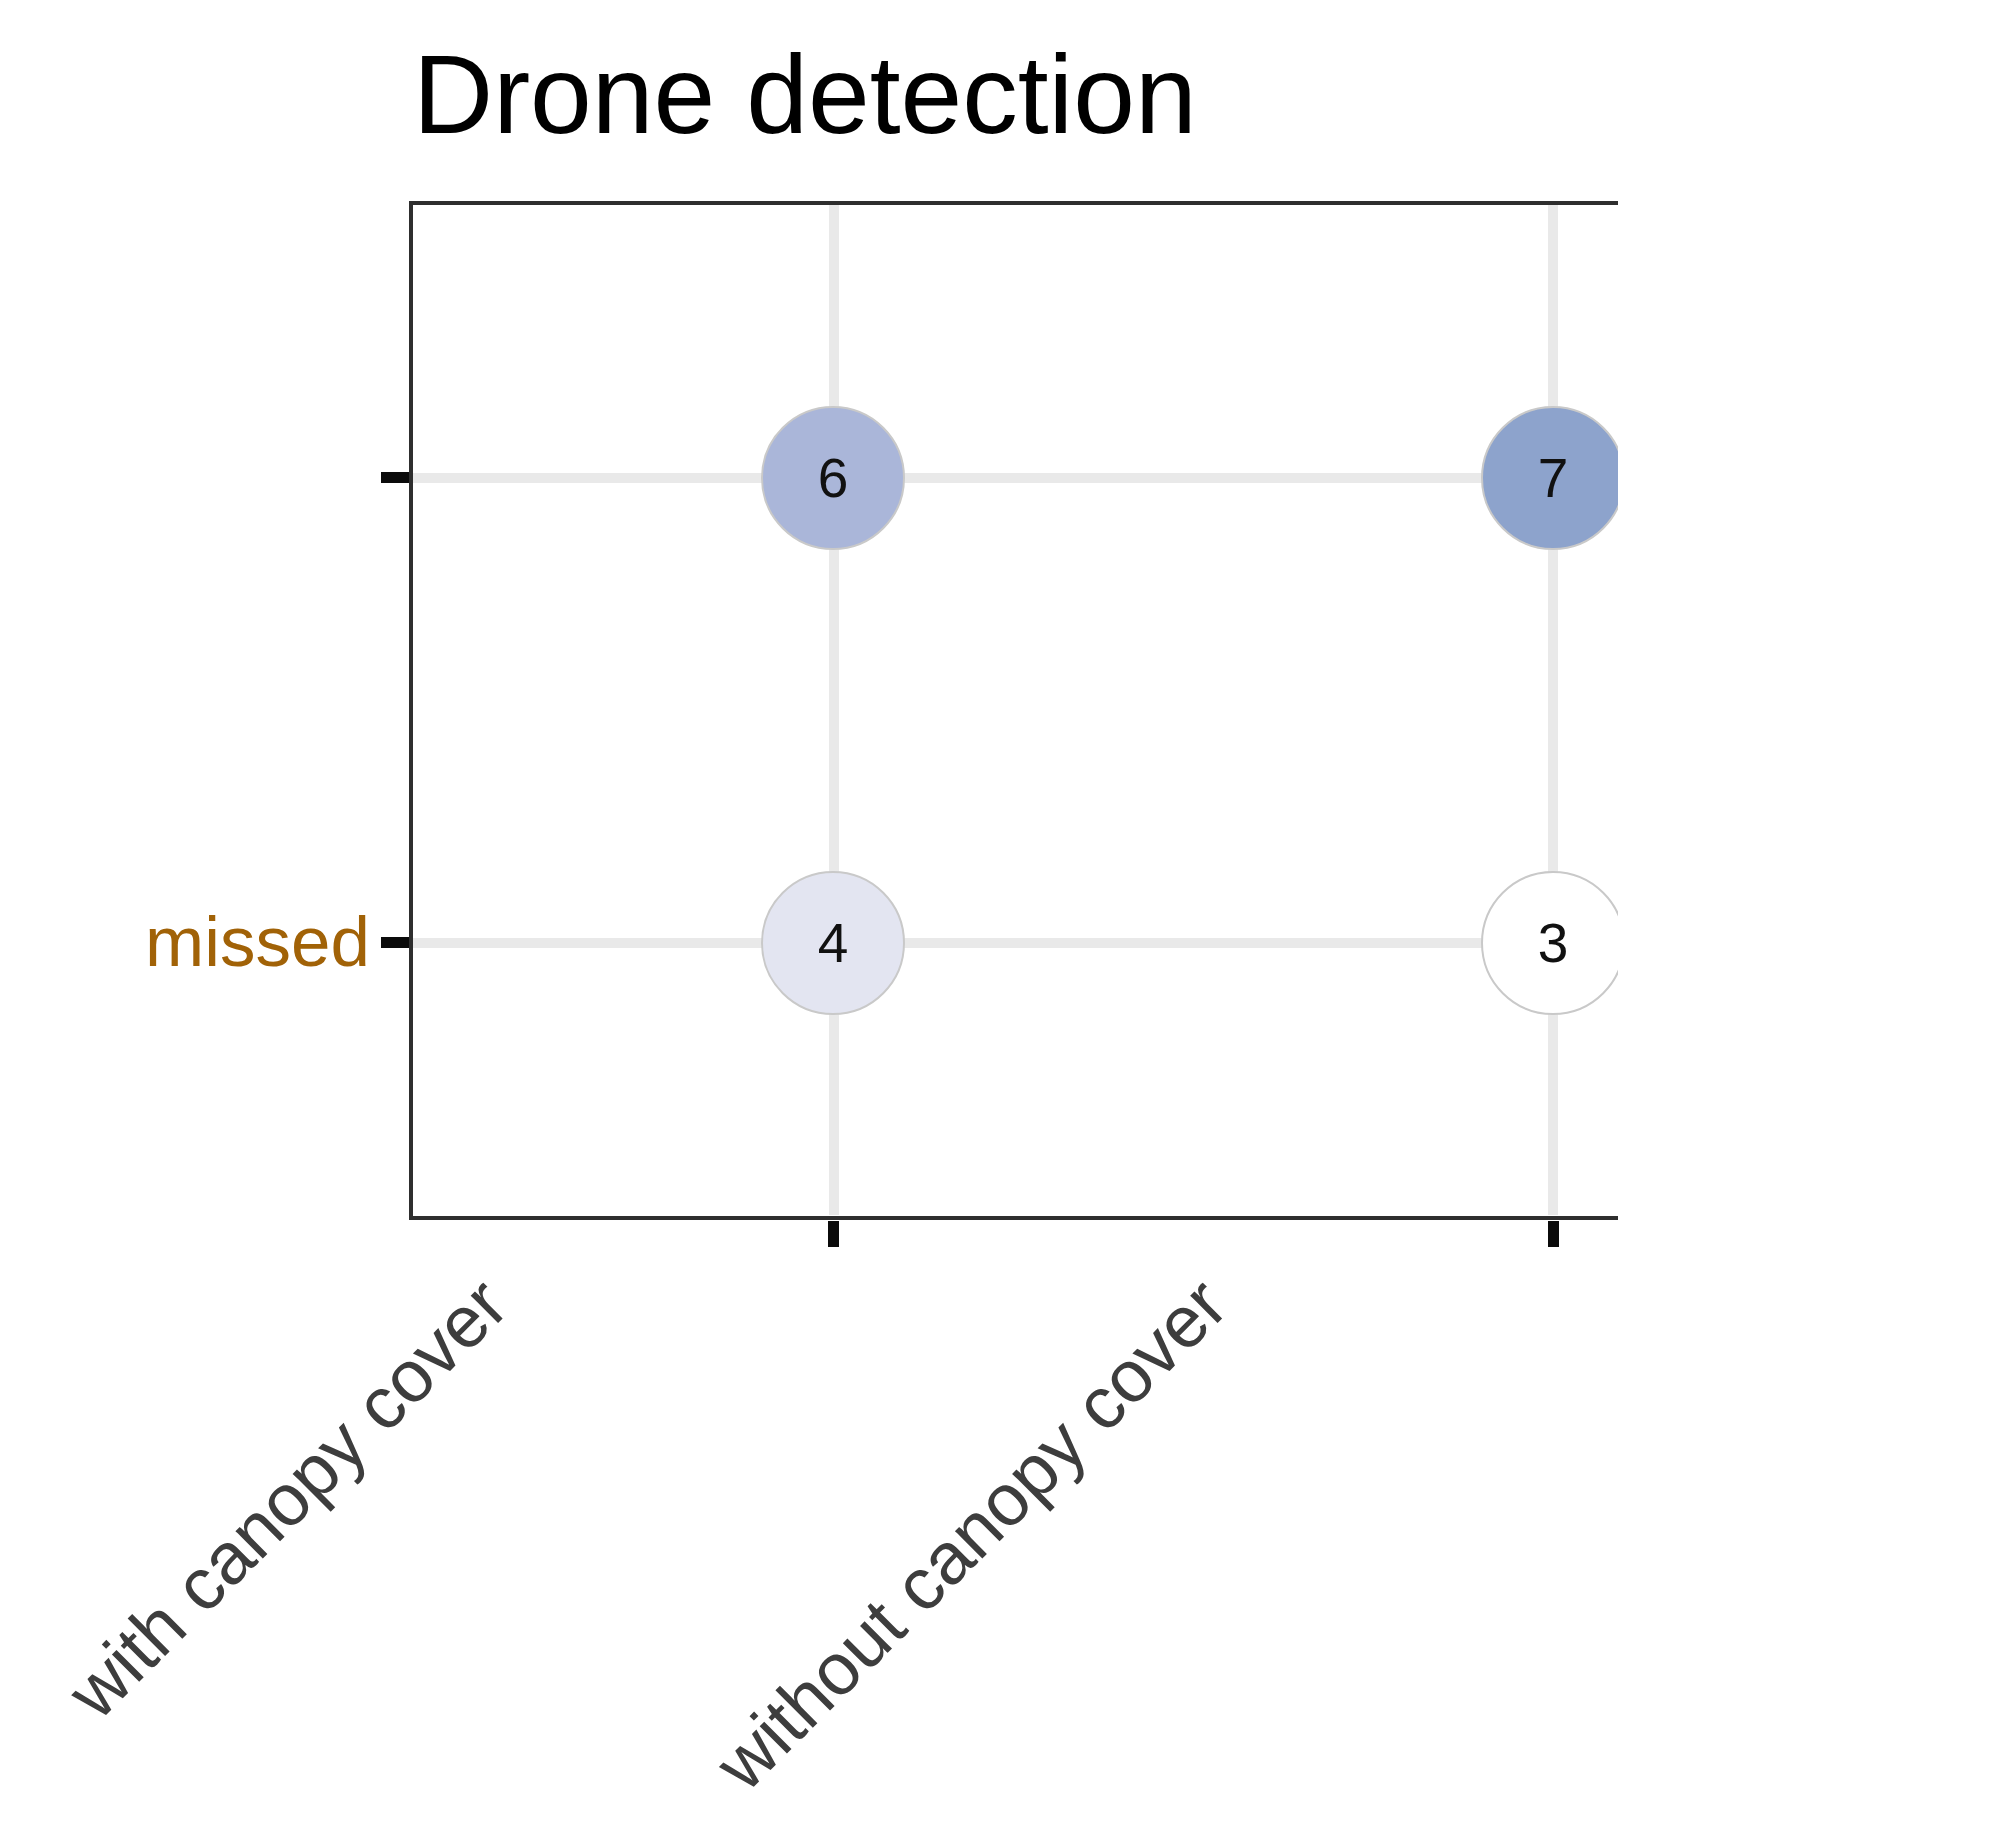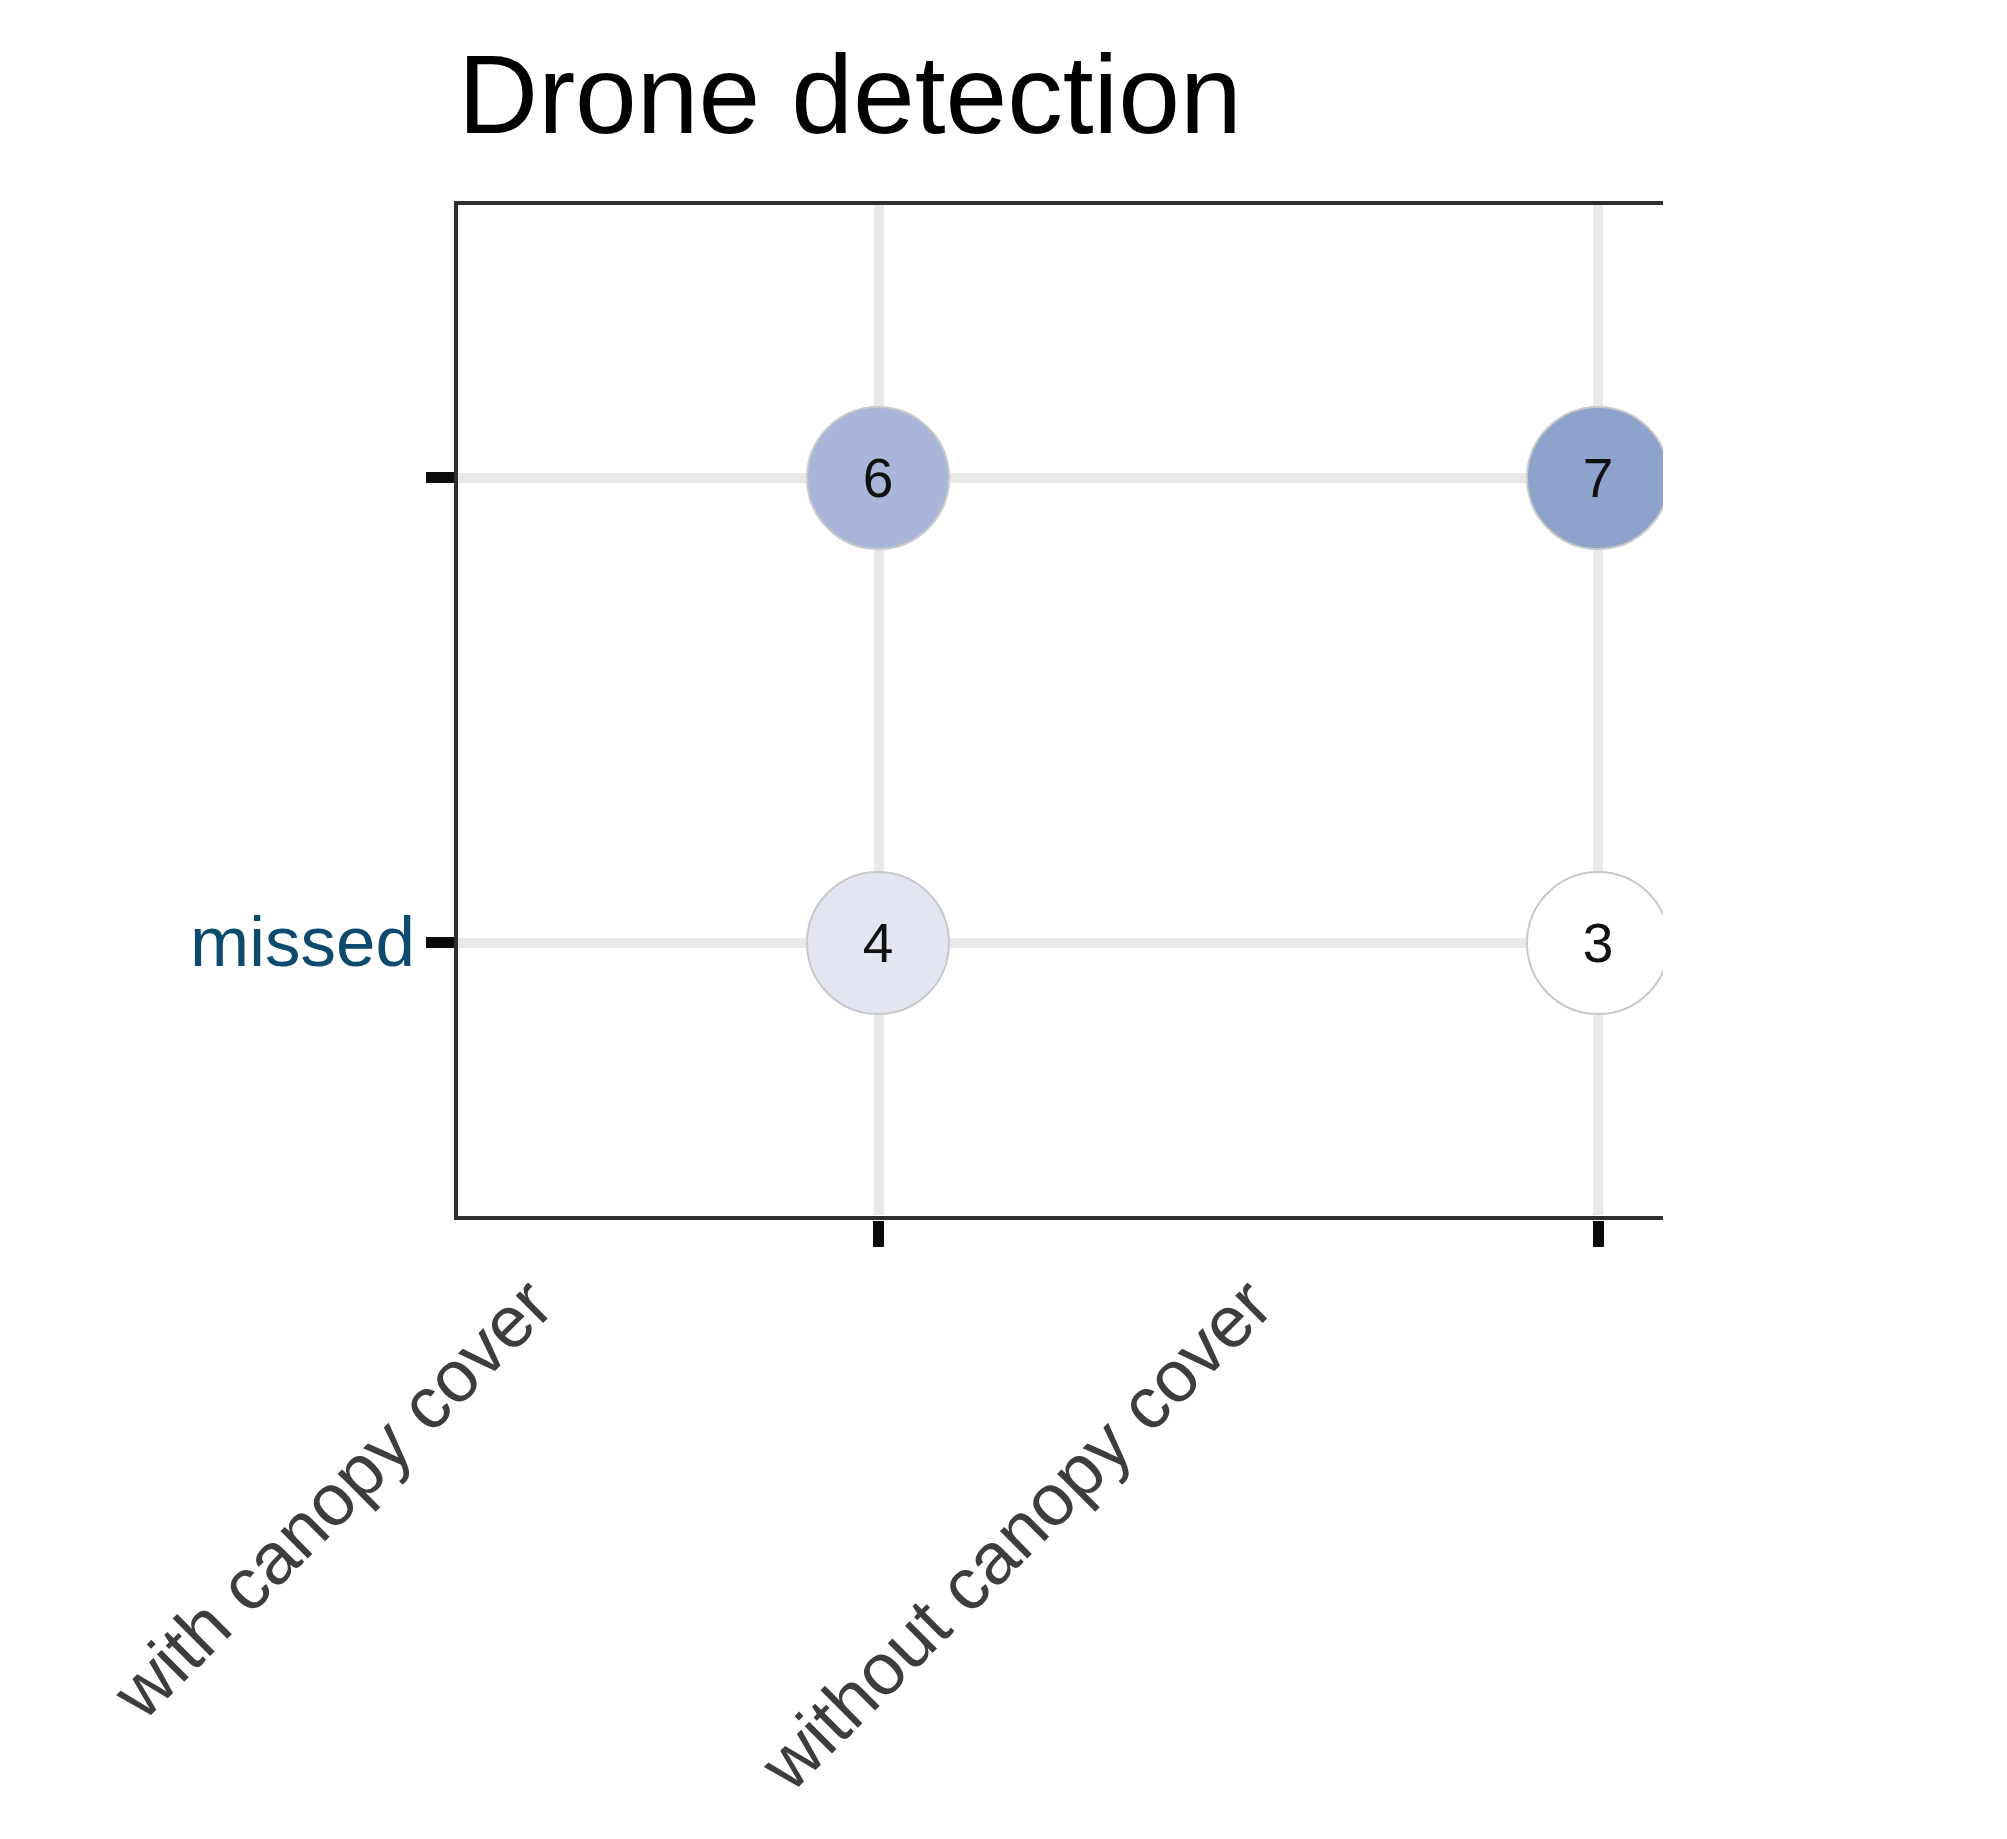--- a/index.html
+++ b/index.html
@@ -7,21 +7,20 @@
     padding: 0;
     background: #ffffff;
     font-family: "Liberation Sans", sans-serif;
   }
   #canvas {
     position: relative;
     width: 1618px;
     height: 1839px;
     background: #ffffff;
     overflow: hidden;
-    margin-left: 45px;
   }
   #chart-title {
     position: absolute;
     left: 413px;
     top: 31px;
     margin: 0;
     font-size: 111px;
     font-weight: 400;
     color: #000000;
     letter-spacing: 0px;
@@ -120,19 +119,19 @@
       </div>
       <div class="balloon" style="left: 348px; top: 666px; background: rgb(227, 229, 241); border-color: rgb(201, 201, 201);">
         <span class="balloon-value">4</span>
       </div>
       <div class="balloon" style="left: 1068px; top: 666px; background: rgb(255, 255, 255); border-color: rgb(201, 201, 201);">
         <span class="balloon-value">3</span>
       </div>
     </div>
 <div class="tick-y" style="left: 381px; top: 472px; background: rgb(11, 11, 11);"></div>
     <div class="tick-y" style="left: 381px; top: 937px; background: rgb(11, 11, 11);"></div>
-    <div class="ylabel" style="top: 899px; color: #0c4a6e;">missed</div>
+    <div class="ylabel" style="top: 899px; color: #a16207;">missed</div>
     <div class="tick-x" style="left: 828px; top: 1221px; background: rgb(11, 11, 11);"></div>
     <div class="xlabel" style="right: 1154px; color: rgb(61, 61, 61);">with canopy cover</div>
     <div class="tick-x" style="left: 1548px; top: 1221px; background: rgb(11, 11, 11);"></div>
     <div class="xlabel" style="right: 434px; color: rgb(61, 61, 61);">without canopy cover</div>
   </div>
 
 
 </body></html>

